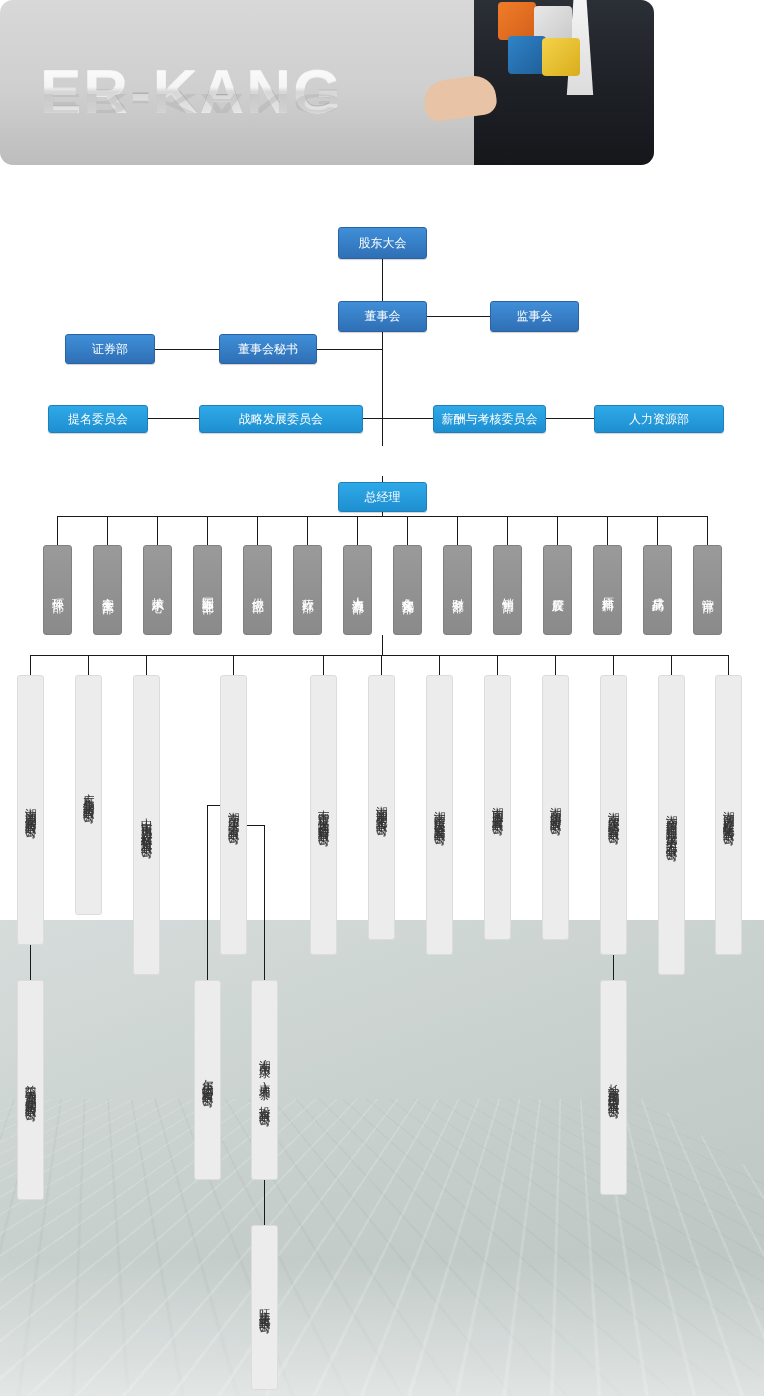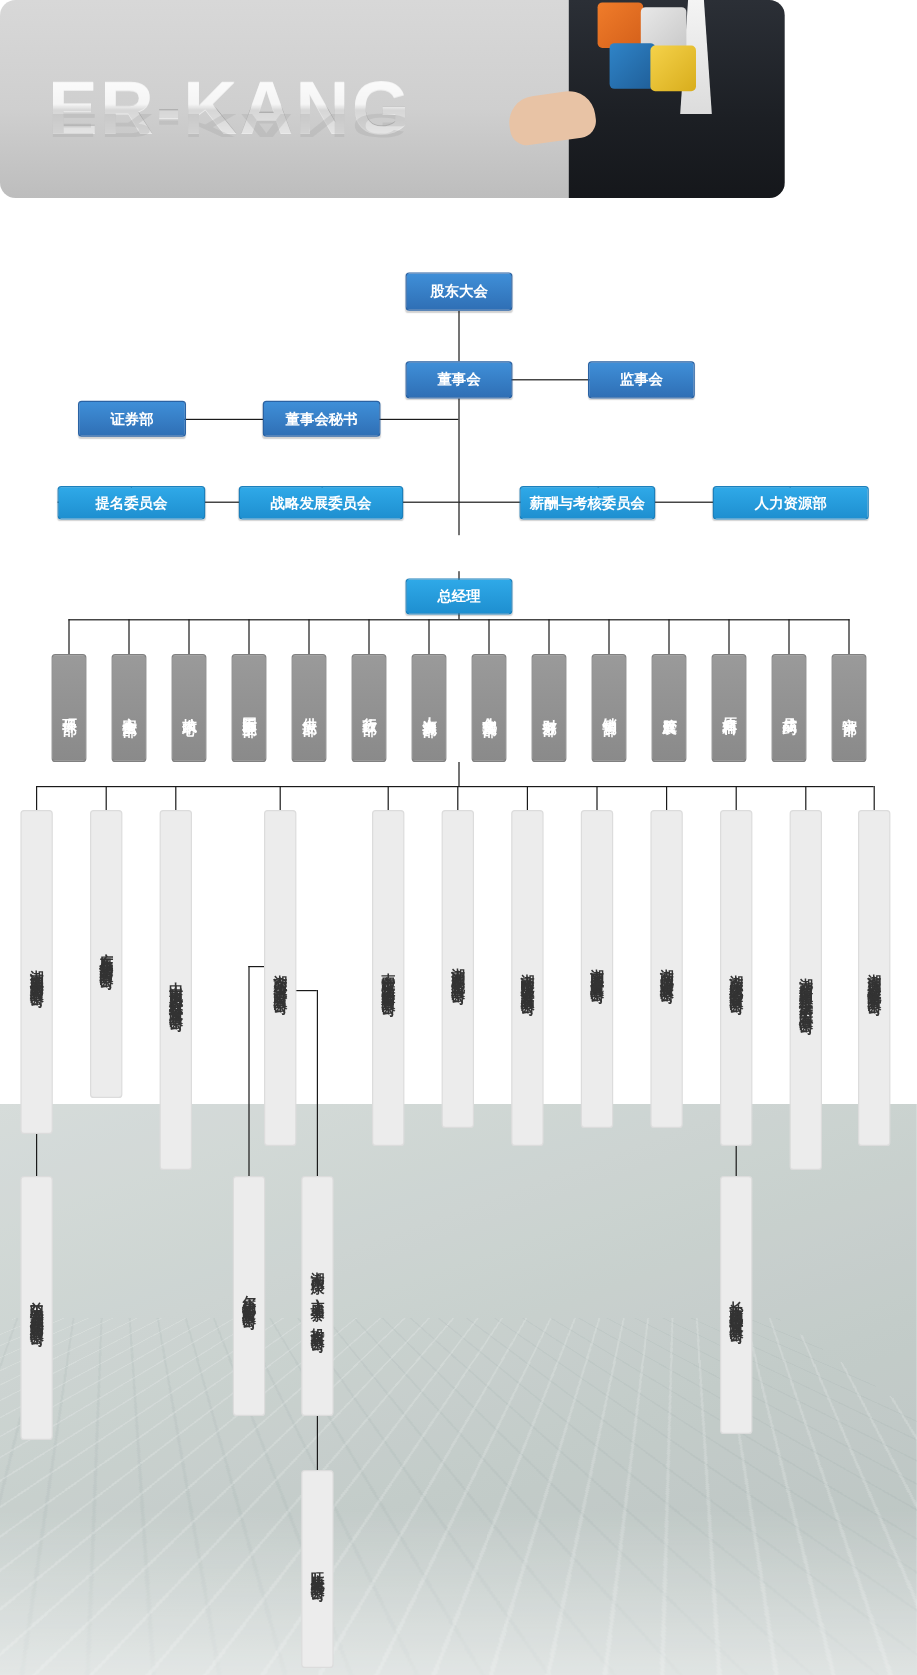--- a/index.html
+++ b/index.html
@@ -68,21 +68,20 @@
   }
   
   .chart{position:absolute;left:0;top:165px;width:764px;height:1231px;z-index:2;}
   .node{
     position:absolute;box-sizing:border-box;
     display:flex;align-items:center;justify-content:center;
     text-align:center;color:#fff;
     font-size:12px;line-height:1.25;
     border-radius:3px;
     z-index:3;
-    font-weight:bold;
   }
   .n-blue{
     background:linear-gradient(to bottom,#3f8fd8,#2f6fb5);
     border:1px solid #2a62a3;
     box-shadow:0 1px 1px rgba(0,0,0,.18);
   }
   .n-cyan{
     background:linear-gradient(to bottom,#2fa9e8,#1e8fd0);
     border:1px solid #1c80bc;
     box-shadow:0 1px 1px rgba(0,0,0,.18);
@@ -196,22 +195,22 @@
   <div class="line vl" style="left:613px;top:780px;height:35px;"></div>
 
   <div class="node n-blue" style="left:338px;top:62px;width:89px;height:32px;">股东大会</div>
 
   <div class="node n-blue" style="left:338px;top:136px;width:89px;height:31px;">董事会</div>
   <div class="node n-blue" style="left:490px;top:136px;width:89px;height:31px;">监事会</div>
 
   <div class="node n-blue" style="left:65px;top:169px;width:90px;height:30px;">证券部</div>
   <div class="node n-blue" style="left:219px;top:169px;width:98px;height:30px;">董事会秘书</div>
 
-  <div class="node n-cyan" style="left:48px;top:240px;width:123px;height:28px;">提名委员会</div>
-  <div class="node n-cyan" style="left:199px;top:240px;width:137px;height:28px;">战略发展委员会</div>
+  <div class="node n-cyan" style="left:48px;top:240px;width:100px;height:28px;">提名委员会</div>
+  <div class="node n-cyan" style="left:199px;top:240px;width:164px;height:28px;">战略发展委员会</div>
   <div class="node n-cyan" style="left:433px;top:240px;width:113px;height:28px;">薪酬与考核委员会</div>
   <div class="node n-cyan" style="left:594px;top:240px;width:130px;height:28px;">人力资源部</div>
 
   <div class="node n-cyan" style="left:338px;top:281px;width:89px;height:30px;margin-top:36px;">总经理</div>
 
   <div class="node n-gray" style="left:43px;top:380px;width:29px;height:90px;">环保部</div>
   <div class="node n-gray" style="left:93px;top:380px;width:29px;height:90px;">安全生产部</div>
   <div class="node n-gray" style="left:143px;top:380px;width:29px;height:90px;">技术中心</div>
   <div class="node n-gray" style="left:193px;top:380px;width:29px;height:90px;">国际事业部</div>
   <div class="node n-gray" style="left:243px;top:380px;width:29px;height:90px;">供应部</div>

